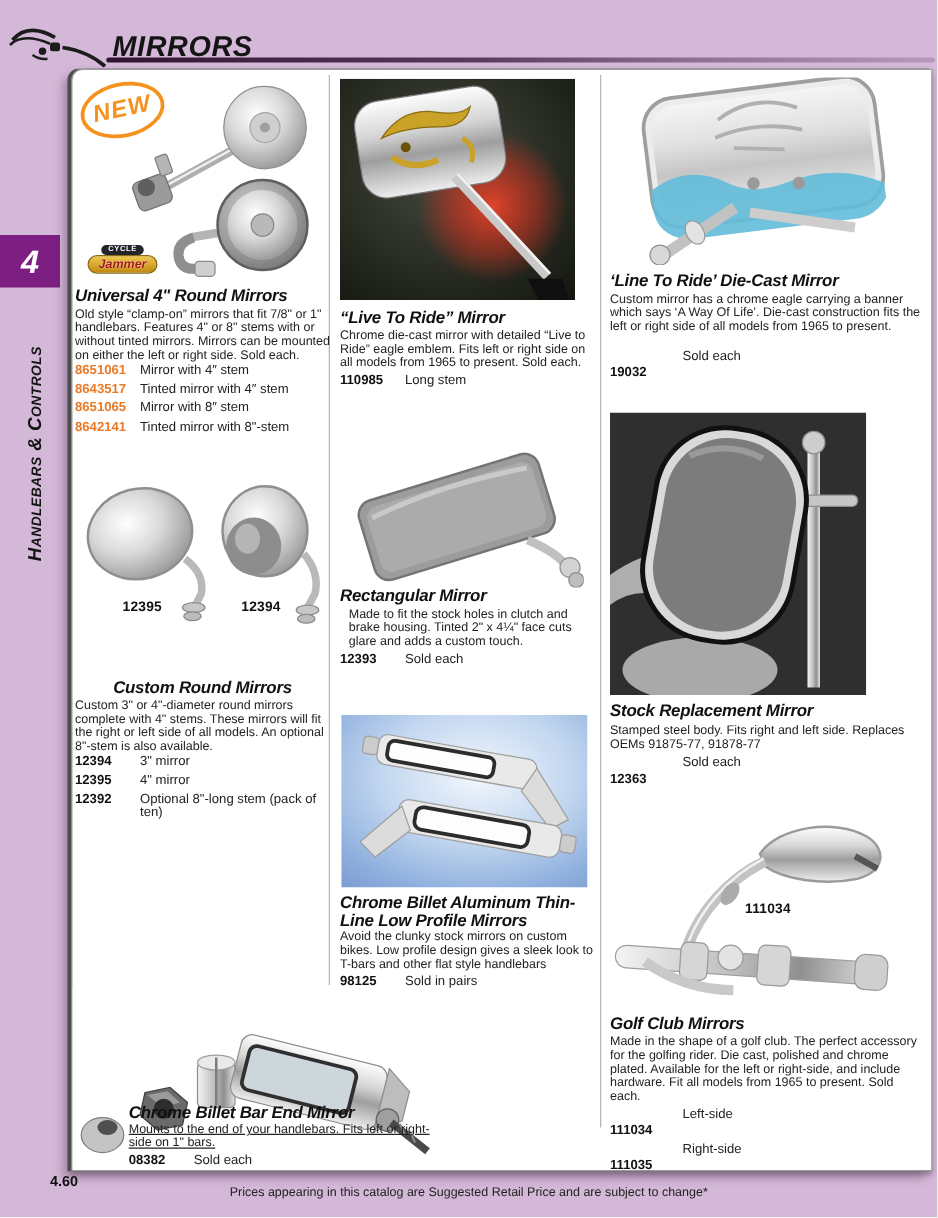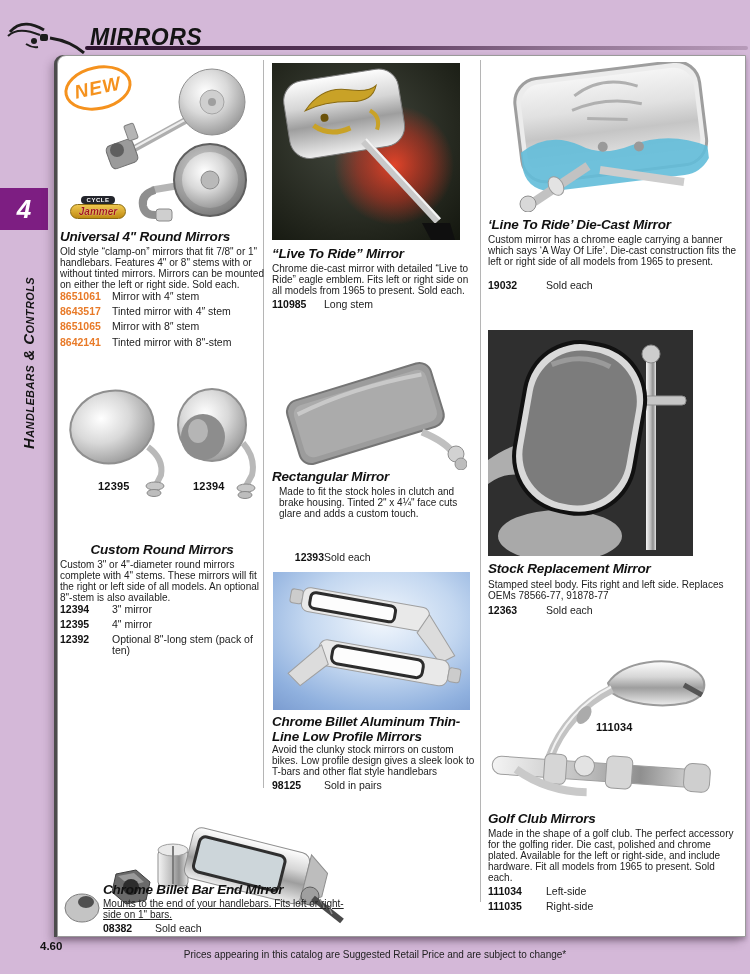--- a/index.html
+++ b/index.html
@@ -44,21 +44,21 @@
   
   .ptitle{
     position:absolute; font-size:13.5px; font-weight:bold; font-style:italic;
     line-height:1.08; letter-spacing:-.2px; color:#111;
   }
   .pdesc{position:absolute; font-size:10px; line-height:10.9px; color:#222;}
   .parts{position:absolute;}
   .part-row{display:flex; font-size:10.5px; margin-bottom:4.2px; line-height:11px;}
   .part-num{font-weight:bold; width:52px; flex:0 0 52px; color:#111;}
   .part-num.orange{color:#e87a28;}
-  .part-num.wide{width:58px; flex-basis:58px;}
+  .part-num.wide{width:58px; flex-basis:58px;margin-top:13px;}
   .part-desc{color:#222;}
   .photo{position:absolute;}
   .photo-label{
     position:absolute; font-size:11px; font-weight:bold; color:#111; letter-spacing:.2px;
   }
   
   .new-badge{
     position:absolute; left:64px; top:66px; width:62px; height:38px;
     border:3px solid #f5921e; border-radius:50%;
     transform:rotate(-12deg);
@@ -290,21 +290,21 @@
       <rect x="18" y="28" width="150" height="66" rx="12" fill="#9c9c9c" stroke="#757575" stroke-width="2"></rect>
       <rect x="24" y="34" width="138" height="54" rx="9" fill="#ababab"></rect>
       <path d="M28 42 q60 -10 130 -2" stroke="#c9c9c9" stroke-width="4" fill="none"></path>
     </g>
     <path d="M150 80 q24 10 32 22" stroke="#c0c0c0" stroke-width="7" fill="none"></path>
     <circle cx="184" cy="102" r="8" fill="#d2d2d2" stroke="#8f8f8f"></circle>
     <circle cx="189" cy="112" r="6" fill="#bdbdbd" stroke="#8f8f8f"></circle>
   </svg>
   <div class="ptitle" style="left:272px; top:470px; width:200px;">Rectangular Mirror</div>
   <div class="pdesc" style="left:279px; top:487px; width:202px;">Made to fit the stock holes in clutch and brake housing. Tinted 2" x 4¼" face cuts glare and adds a custom touch.</div>
-  <div class="parts" style="left:272px; top:552px; width:202px;text-align:right;">
+  <div class="parts" style="left:272px; top:522px; width:202px;">
     <div class="part-row">
       <span class="part-num">12393</span>
       <span class="part-desc">Sold each</span>
     </div>
   </div>
 
   <svg class="photo" style="left:273px; top:572px;" width="197" height="138" viewBox="0 0 197 138">
     <rect width="197" height="138" fill="url(#blueBg)"></rect>
     <g transform="rotate(10 95 40)">
       <rect x="16" y="30" width="12" height="14" rx="3" fill="#cccccc" stroke="#9f9f9f"></rect>
@@ -360,21 +360,21 @@
     <circle cx="163" cy="24" r="9" fill="#cdcdcd" stroke="#8a8a8a"></circle>
     <rect x="146" y="66" width="52" height="9" rx="4" fill="#c6c6c6" stroke="#8f8f8f"></rect>
     <g transform="rotate(10 100 105)">
       <rect x="28" y="12" width="125" height="175" rx="58" fill="#111111"></rect>
       <rect x="32" y="16" width="117" height="167" rx="54" fill="#d9d9d9"></rect>
       <rect x="38" y="22" width="105" height="155" rx="50" fill="#7c7c7c"></rect>
       <path d="M52 42 q28 -18 58 -8" stroke="#9a9a9a" stroke-width="5" fill="none"></path>
     </g>
   </svg>
   <div class="ptitle" style="left:488px; top:562px; width:254px;">Stock Replacement Mirror</div>
-  <div class="pdesc" style="left:488px; top:580px; width:252px;">Stamped steel body. Fits right and left side. Replaces OEMs 78566-77, 91878-77</div>
+  <div class="pdesc" style="left:488px; top:580px; width:252px;">Stamped steel body. Fits right and left side. Replaces OEMs 91875-77, 91878-77</div>
   <div class="parts" style="left:488px; top:605px; width:252px;">
     <div class="part-row">
       <span class="part-num wide">12363</span>
       <span class="part-desc">Sold each</span>
     </div>
   </div>
 
   <svg class="photo" style="left:488px; top:645px;" width="235" height="163" viewBox="0 0 235 163">
     <rect width="235" height="163" fill="#ffffff"></rect>
     <path d="M120 38 C135 16 180 10 205 24 C222 34 220 52 198 58 C170 64 138 58 124 48 Z" fill="url(#chromeV)" stroke="#9a9a9a" stroke-width="2"></path>

